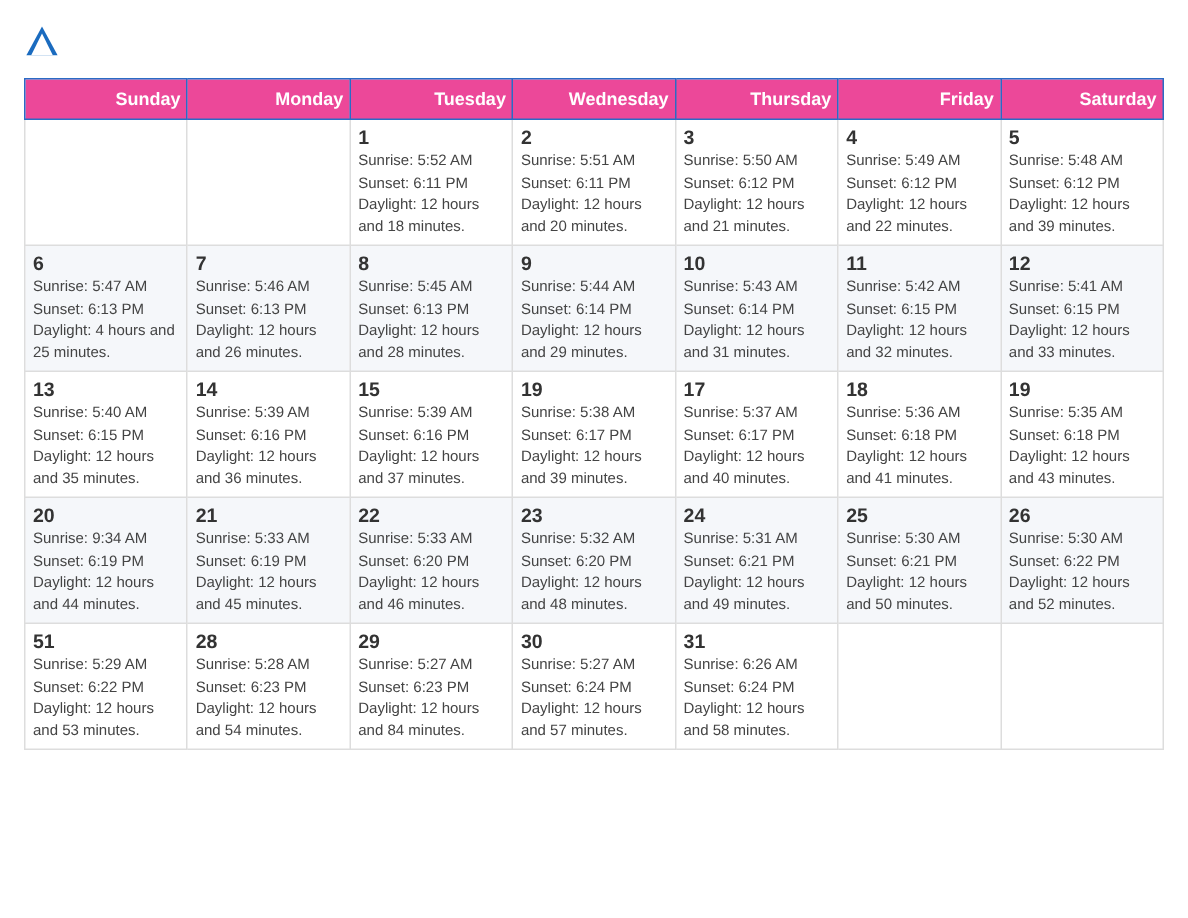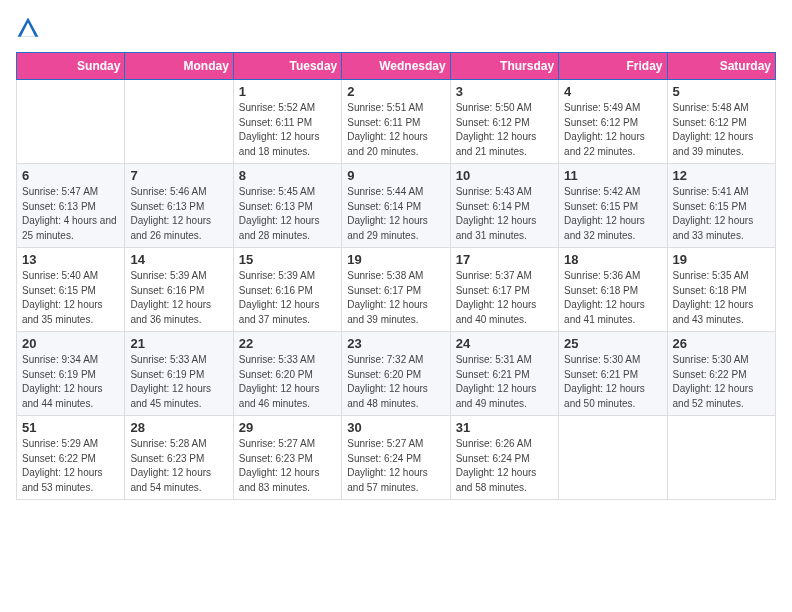--- a/index.html
+++ b/index.html
@@ -307,21 +307,21 @@
           <span class="day-num">22</span>
           <div class="day-info">
             <div>Sunrise: 5:33 AM</div>
             <div>Sunset: 6:20 PM</div>
             <div>Daylight: 12 hours and 46 minutes.</div>
           </div>
         </td>
         <td>
           <span class="day-num">23</span>
           <div class="day-info">
-            <div>Sunrise: 7:32 AM</div>
+            <div>Sunrise: 5:32 AM</div>
             <div>Sunset: 6:20 PM</div>
             <div>Daylight: 12 hours and 48 minutes.</div>
           </div>
         </td>
         <td>
           <span class="day-num">24</span>
           <div class="day-info">
             <div>Sunrise: 5:31 AM</div>
             <div>Sunset: 6:21 PM</div>
             <div>Daylight: 12 hours and 49 minutes.</div>
@@ -359,21 +359,21 @@
             <div>Sunrise: 5:28 AM</div>
             <div>Sunset: 6:23 PM</div>
             <div>Daylight: 12 hours and 54 minutes.</div>
           </div>
         </td>
         <td>
           <span class="day-num">29</span>
           <div class="day-info">
             <div>Sunrise: 5:27 AM</div>
             <div>Sunset: 6:23 PM</div>
-            <div>Daylight: 12 hours and 83 minutes.</div>
+            <div>Daylight: 12 hours and 84 minutes.</div>
           </div>
         </td>
         <td>
           <span class="day-num">30</span>
           <div class="day-info">
             <div>Sunrise: 5:27 AM</div>
             <div>Sunset: 6:24 PM</div>
             <div>Daylight: 12 hours and 57 minutes.</div>
           </div>
         </td>

